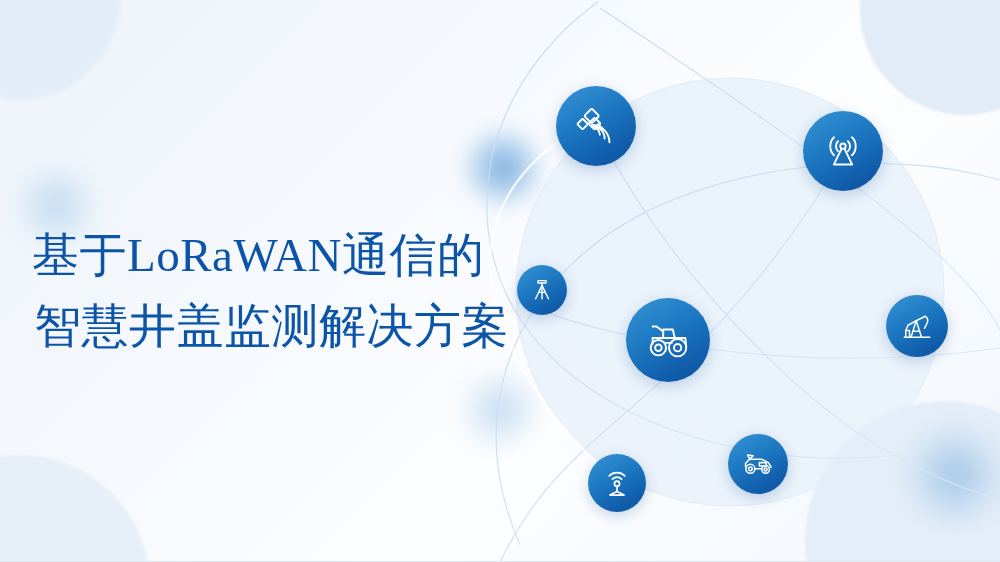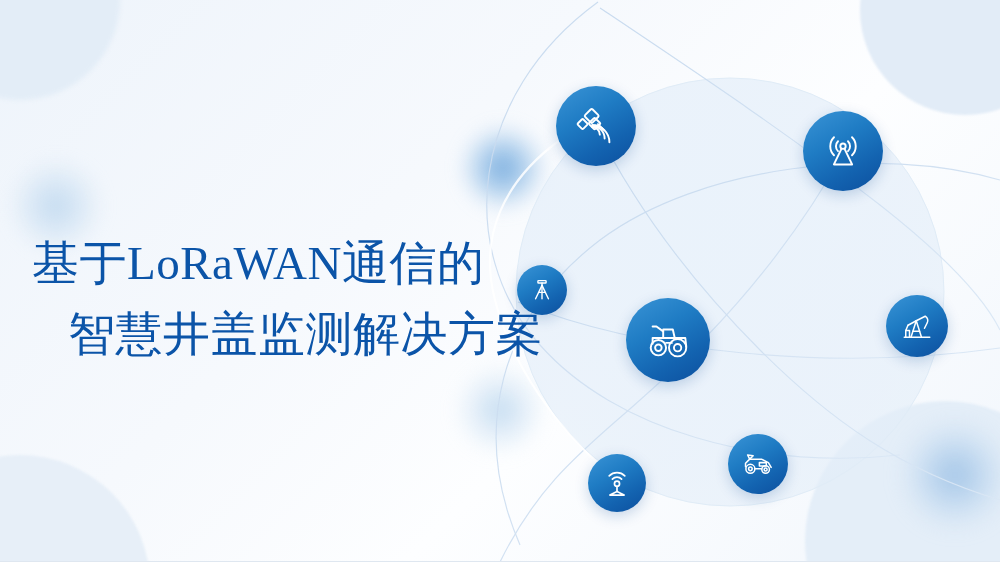--- a/index.html
+++ b/index.html
@@ -87,35 +87,34 @@
     position: absolute;
     left: 0; top: 0;
     width: 1000px; height: 562px;
     pointer-events: none;
   }
 
   
   .title-block {
     position: absolute;
     left: 32px;
-    top: 228px;
+    top: 220px;
     width: 540px;
   }
   .title-line {
     color: #0b54a8;
     font-size: 47px;
     line-height: 1.52;
     letter-spacing: 0.5px;
     font-weight: 400;
     white-space: nowrap;
     font-family: "Liberation Serif", "DejaVu Serif", serif;
   }
   .title-line.second {
     padding-left: 2px;
-    margin-left: 34px;
   }
 
   
   .node {
     position: absolute;
     border-radius: 50%;
     background: linear-gradient(150deg, #3a94d6 0%, #1f7cc4 38%, #1363b0 70%, #0c4f9e 100%);
     box-shadow: 0 4px 14px rgba(18,78,150,0.22);
     display: flex;
     align-items: center;

